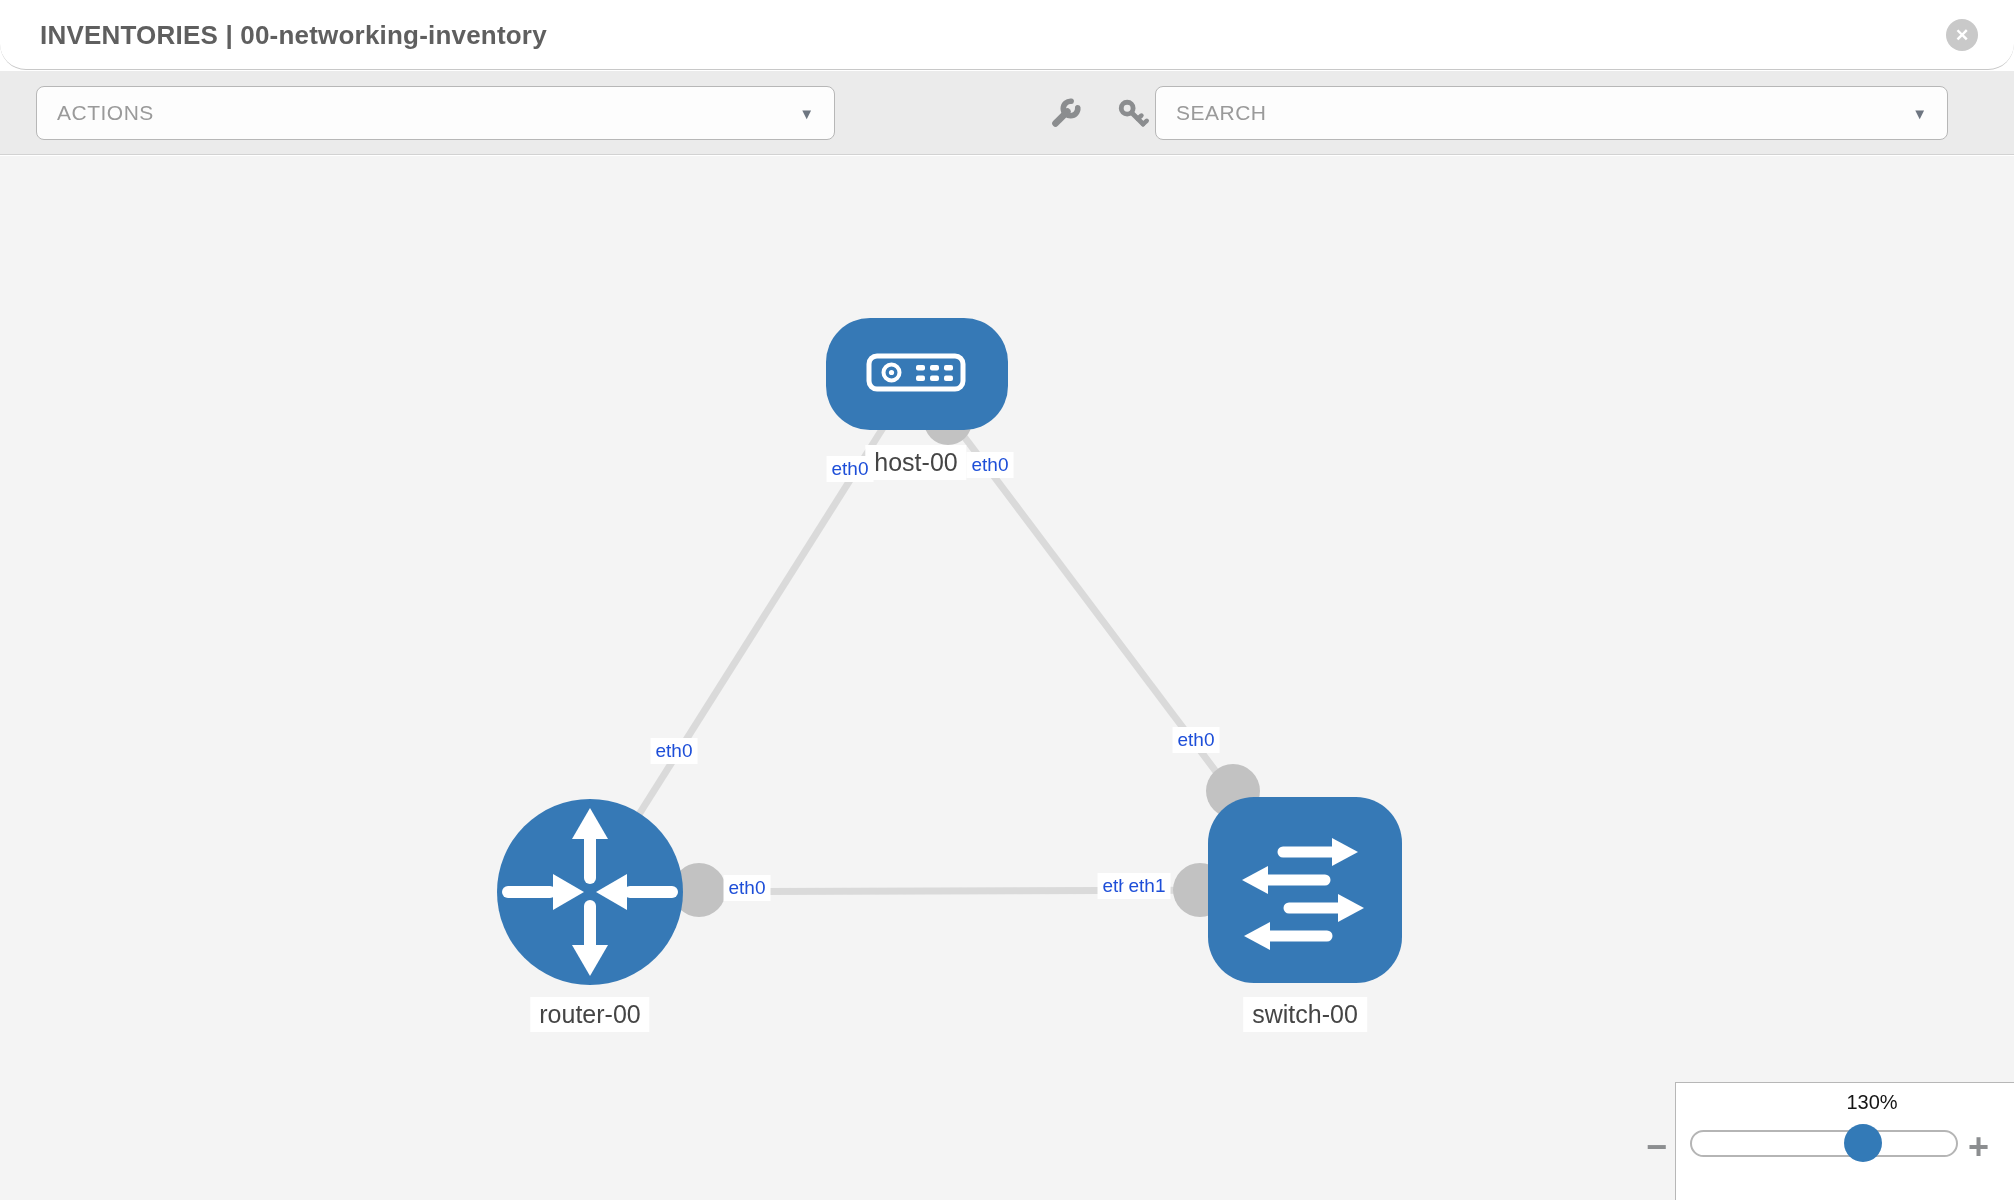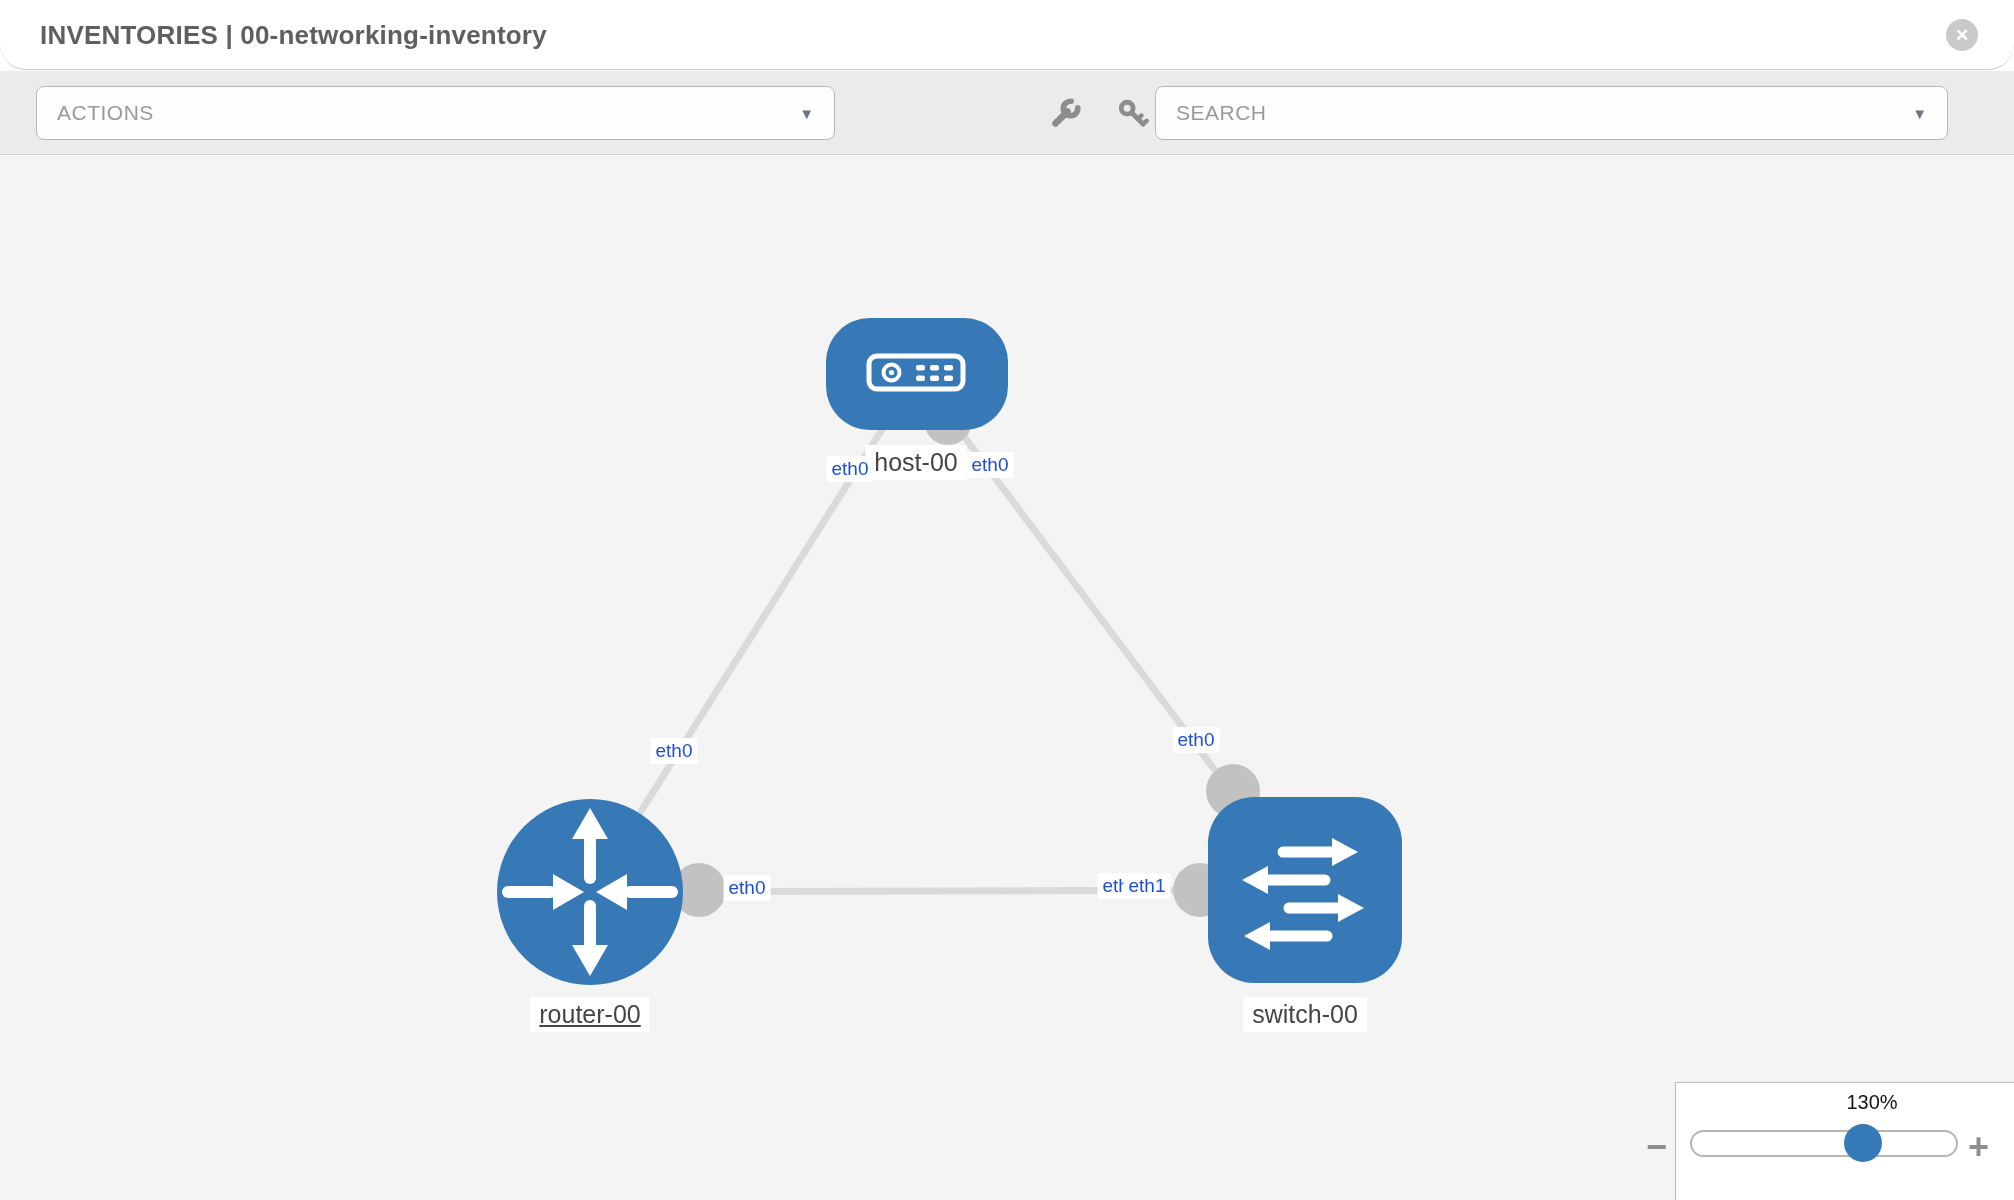--- a/index.html
+++ b/index.html
@@ -156,21 +156,21 @@
         <polygon class="nfill" points="1268,866 1268,894 1242,880"></polygon>
         <line class="nstroke" x1="1289" y1="908" x2="1341" y2="908" stroke-width="11"></line>
         <polygon class="nfill" points="1338,894 1338,922 1364,908"></polygon>
         <line class="nstroke" x1="1327" y1="936" x2="1267" y2="936" stroke-width="11"></line>
         <polygon class="nfill" points="1270,922 1270,950 1244,936"></polygon>
       </g>
     </g>
   </svg>
 
   <div class="nodelabel" style="left:916px;  top:445px;">host-00</div>
-  <div class="nodelabel" style="left:590px;  top:997px;text-decoration:underline;">router-00</div>
+  <div class="nodelabel" style="left:590px;  top:997px;">router-00</div>
   <div class="nodelabel" style="left:1305px; top:997px;text-align:right;">switch-00</div>
 
   <div class="iflabel" style="left:850px;  top:456px;">eth0</div>
   <div class="iflabel" style="left:990px;  top:452px;">eth0</div>
   <div class="iflabel" style="left:674px;  top:738px;">eth0</div>
   <div class="iflabel" style="left:1196px; top:727px;">eth0</div>
   <div class="iflabel" style="left:747px;  top:875px;">eth0</div>
   <div class="iflabel" style="left:1121px; top:873px;">eth0</div>
   <div class="iflabel" style="left:1147px; top:873px;">eth1</div>
 

